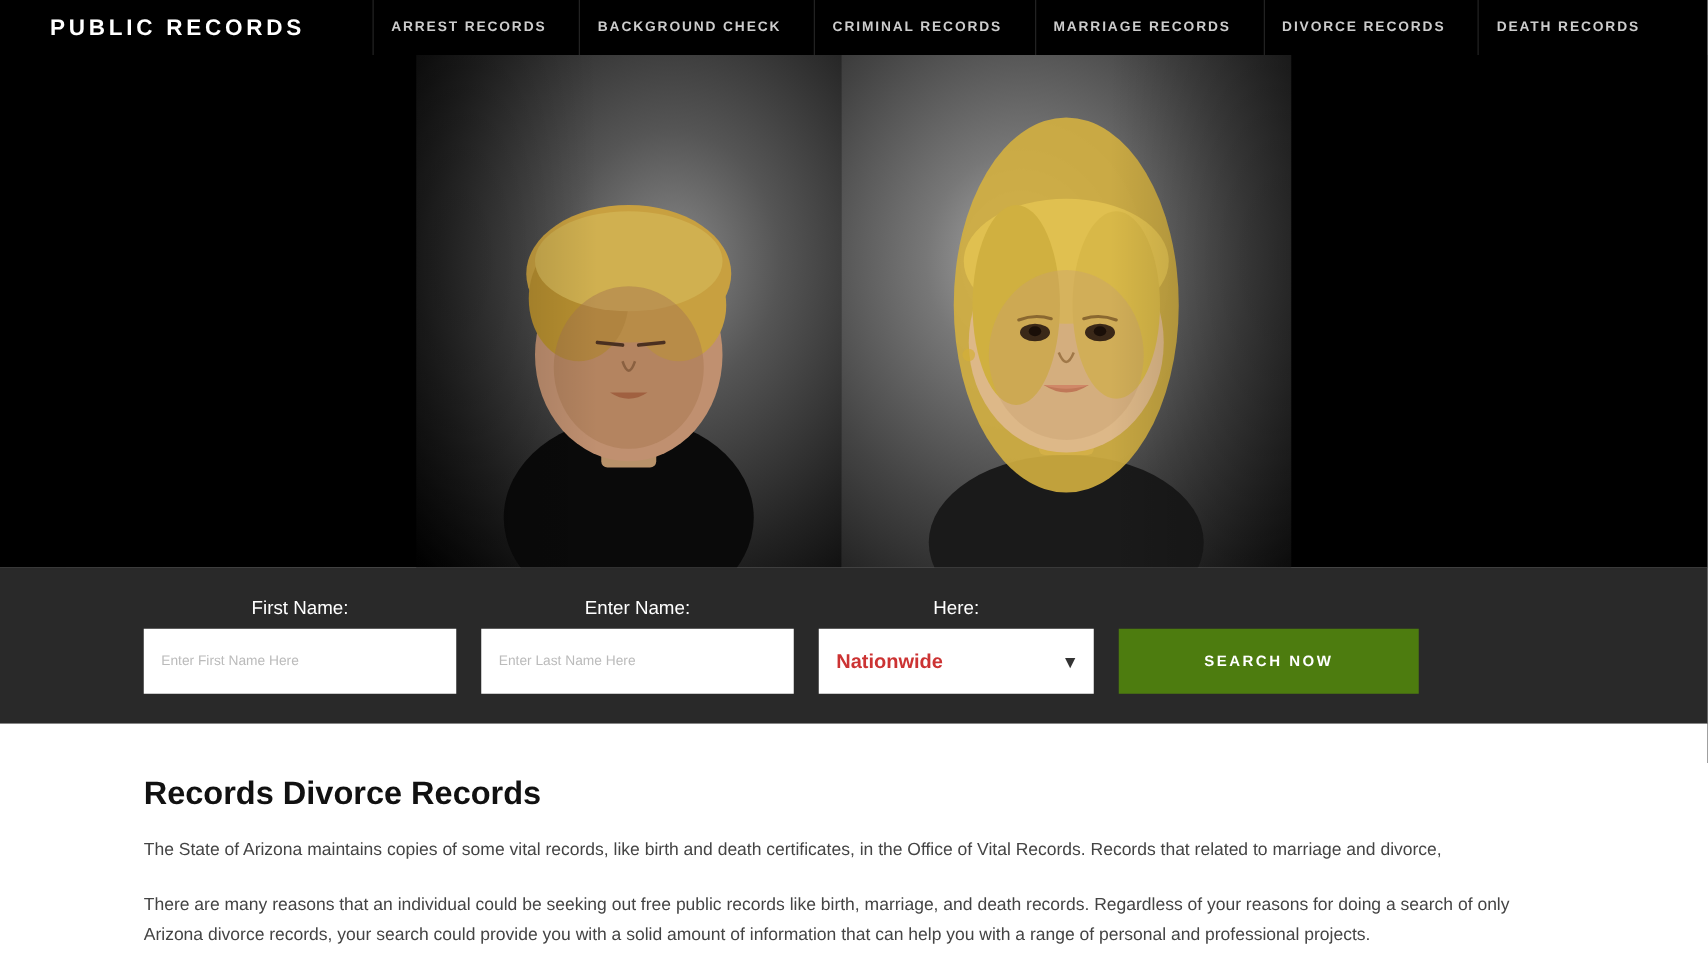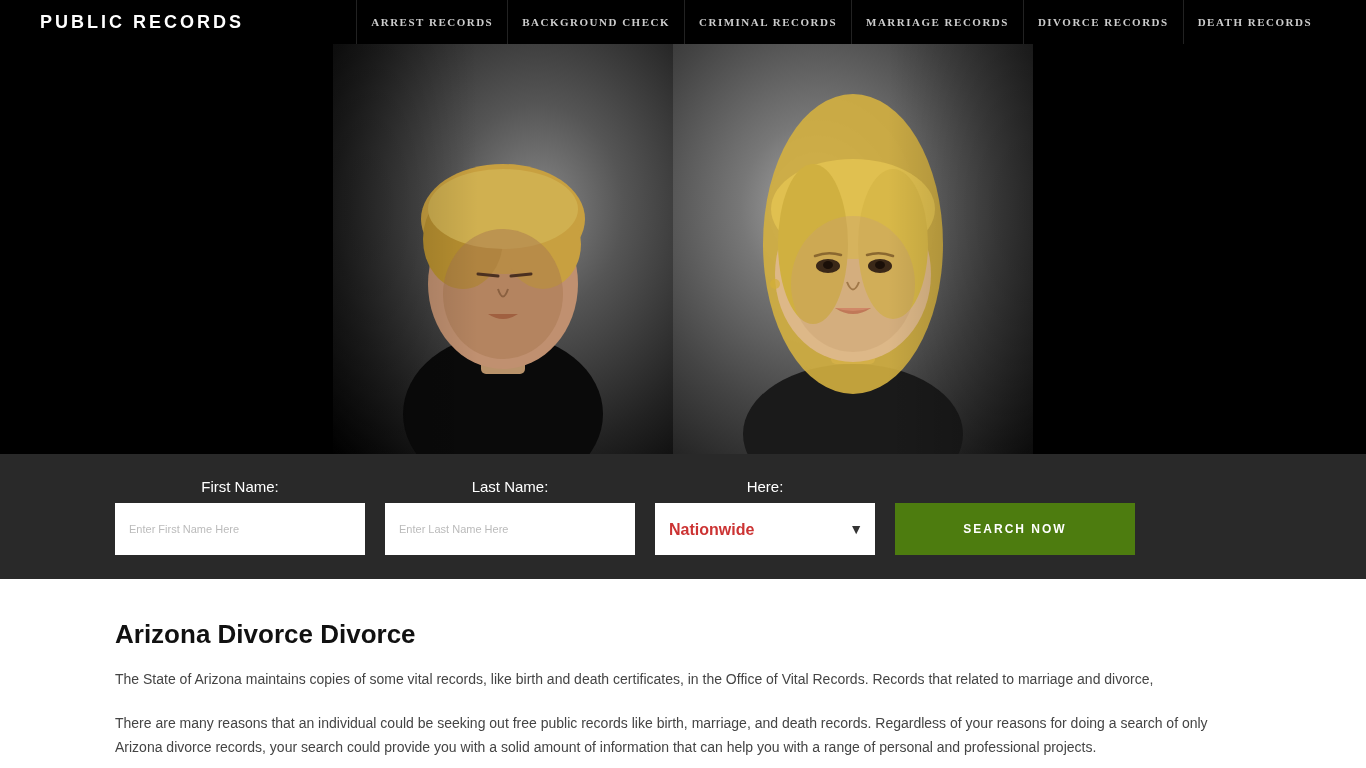--- a/index.html
+++ b/index.html
@@ -29,22 +29,21 @@
       color: #fff;
       font-size: 18px;
       font-weight: 700;
       letter-spacing: 3px;
       text-transform: uppercase;
       white-space: nowrap;
     }
 
     .header-nav {
       display: flex;
-      gap: 0;
-      font-family: Liberation Serif, serif;
+      gap: 12px;
     }
 
     .header-nav a {
       color: #ccc;
       text-decoration: none;
       font-size: 11px;
       font-weight: 600;
       letter-spacing: 1.5px;
       text-transform: uppercase;
       padding: 0 14px;
@@ -291,31 +290,31 @@
     </div>
   </div>
 </div>
 
 <section class="search-section">
   <div class="search-field">
     <label>First Name:</label>
     <input type="text" placeholder="Enter First Name Here" style="">
   </div>
   <div class="search-field">
-    <label>Last Name:</label>
+    <label>Enter Name:</label>
     <input type="text" placeholder="Enter Last Name Here" style="">
   </div>
   <div class="search-field">
     <label>Here:</label>
     <div class="state-select-wrapper">
       <select id="state-select">
       <option value="Nationwide">Nationwide</option><option value="Alabama">Alabama</option><option value="Alaska">Alaska</option><option value="Arizona">Arizona</option><option value="Arkansas">Arkansas</option><option value="California">California</option><option value="Colorado">Colorado</option><option value="Connecticut">Connecticut</option><option value="Delaware">Delaware</option><option value="Florida">Florida</option><option value="Georgia">Georgia</option><option value="Hawaii">Hawaii</option><option value="Idaho">Idaho</option><option value="Illinois">Illinois</option><option value="Indiana">Indiana</option><option value="Iowa">Iowa</option><option value="Kansas">Kansas</option><option value="Kentucky">Kentucky</option><option value="Louisiana">Louisiana</option><option value="Maine">Maine</option><option value="Maryland">Maryland</option><option value="Massachusetts">Massachusetts</option><option value="Michigan">Michigan</option><option value="Minnesota">Minnesota</option><option value="Mississippi">Mississippi</option><option value="Missouri">Missouri</option><option value="Montana">Montana</option><option value="Nebraska">Nebraska</option><option value="Nevada">Nevada</option><option value="New Hampshire">New Hampshire</option><option value="New Jersey">New Jersey</option><option value="New Mexico">New Mexico</option><option value="New York">New York</option><option value="North Carolina">North Carolina</option><option value="North Dakota">North Dakota</option><option value="Ohio">Ohio</option><option value="Oklahoma">Oklahoma</option><option value="Oregon">Oregon</option><option value="Pennsylvania">Pennsylvania</option><option value="Rhode Island">Rhode Island</option><option value="South Carolina">South Carolina</option><option value="South Dakota">South Dakota</option><option value="Tennessee">Tennessee</option><option value="Texas">Texas</option><option value="Utah">Utah</option><option value="Vermont">Vermont</option><option value="Virginia">Virginia</option><option value="Washington">Washington</option><option value="West Virginia">West Virginia</option><option value="Wisconsin">Wisconsin</option><option value="Wyoming">Wyoming</option></select>
       <span class="chevron-down">▼</span>
     </div>
   </div>
   <button class="search-button">SEARCH NOW</button>
 </section>
 
 <main class="content">
-  <h1>Arizona Divorce Divorce</h1>
+  <h1>Records Divorce Records</h1>
   <p>The State of Arizona maintains copies of some vital records, like birth and death certificates, in the Office of Vital Records. Records that related to marriage and divorce,</p>
   <p>There are many reasons that an individual could be seeking out free public records like birth, marriage, and death records. Regardless of your reasons for doing a search of only Arizona divorce records, your search could provide you with a solid amount of information that can help you with a range of personal and professional projects.</p>
 </main>
 
 </body></html>

